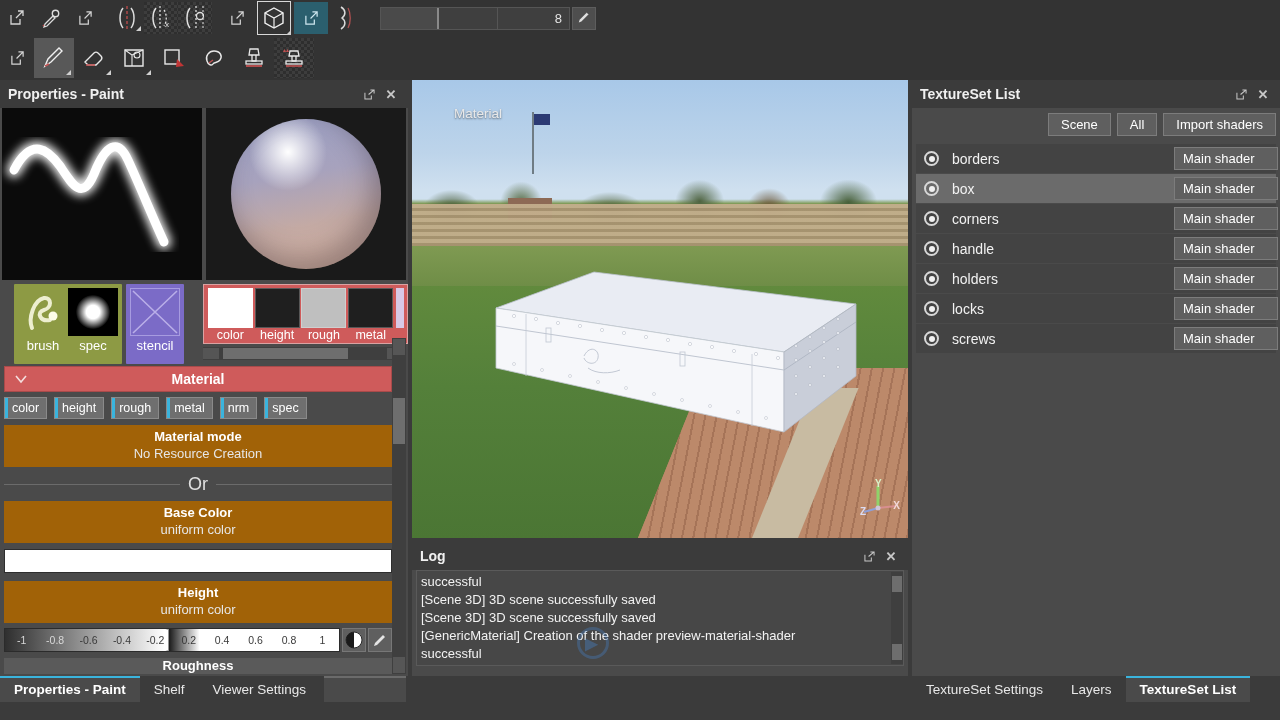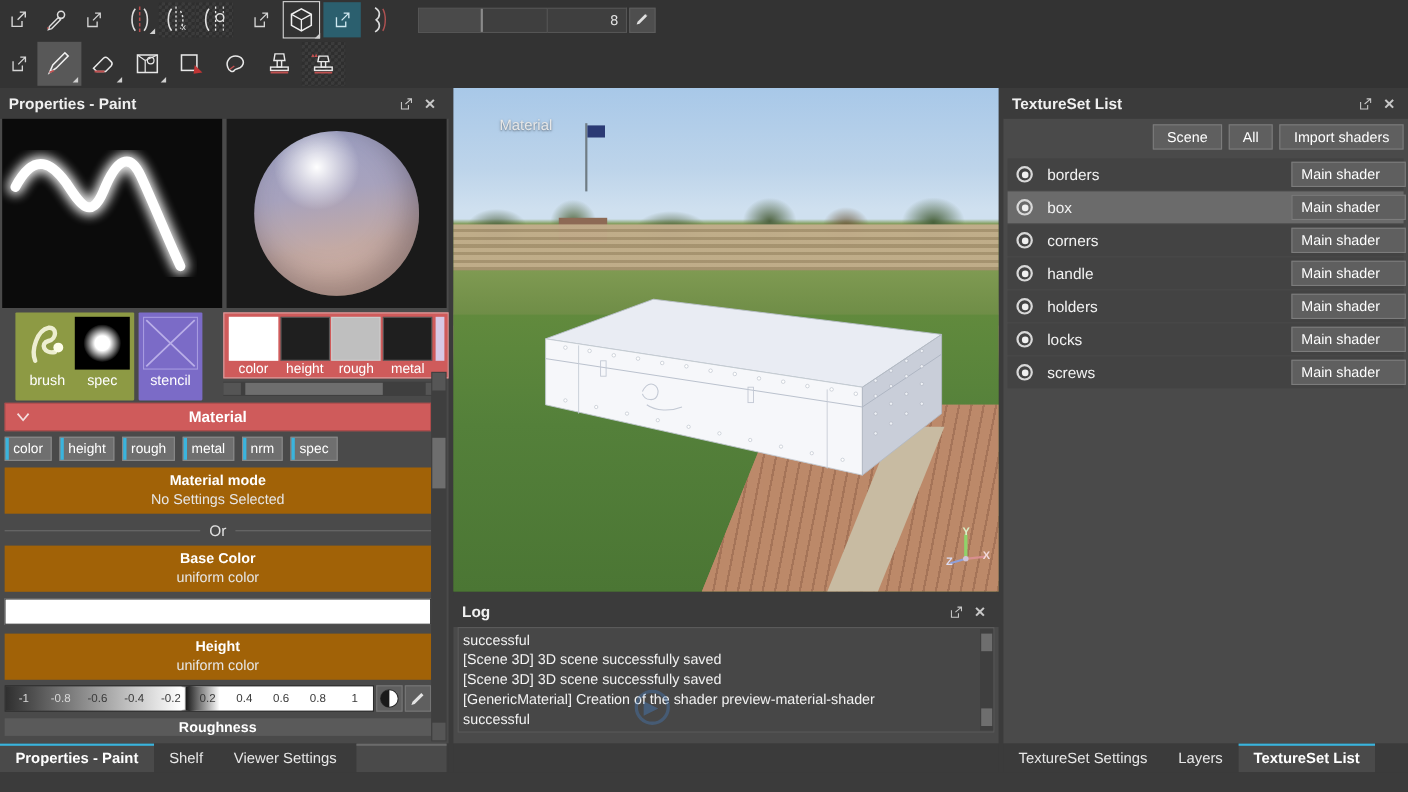--- a/index.html
+++ b/index.html
@@ -156,21 +156,21 @@
     color: #fff; font-size: 12.5px; position: relative;
   }
   .chan-tab .mark { position: absolute; left: 0; top: 0; bottom: 0; width: 3px; background: #3ab4dd; }
   .field-block {
     margin-top: 6px; background: #a16207; padding: 4px 0 6px 0; text-align: center;
   }
   .field-title { color: #fff; font-size: 13px; font-weight: bold; }
   .field-sub { color: #e6e6e6; font-size: 13px; margin-top: 2px; }
   .or-divider {
     display: flex; align-items: center; gap: 8px; margin-top: 7px;
-    color: #e0e0e0; font-size: 14px;
+    color: #e0e0e0; font-size: 18px;
   }
   .or-divider .line { flex: 1; height: 1px; background: #6b6b6b; }
   #base-color-bar {
     margin-top: 6px; height: 24px; background: #ffffff; border: 1px solid #2e2e2e;
   }
   #height-slider-row {
     margin-top: 5px; display: flex; align-items: center; gap: 2px;
   }
   #height-gradient {
     flex: 1; height: 24px; border: 1px solid #2b2b2b; position: relative;
@@ -649,21 +649,21 @@
             <span>nrm</span>
           </div>
         <div class="chan-tab">
             <span class="mark"></span>
             <span>spec</span>
           </div>
       </div>
 
       <div class="field-block">
         <div class="field-title">Material mode</div>
-        <div class="field-sub">No Settings Selected</div>
+        <div class="field-sub">No Resource Creation</div>
       </div>
 
       <div class="or-divider">
         <span class="line"></span>
         <span>Or</span>
         <span class="line"></span>
       </div>
 
       <div class="field-block">
         <div class="field-title">Base Color</div>

